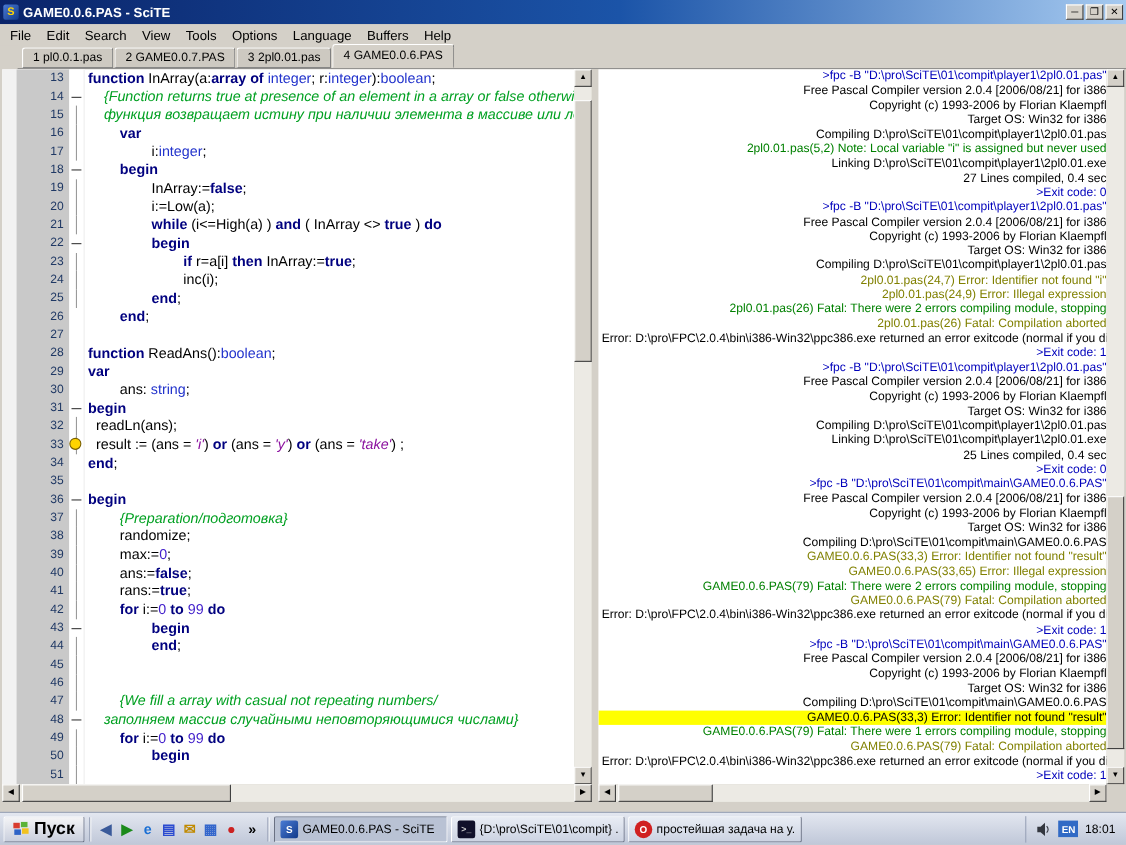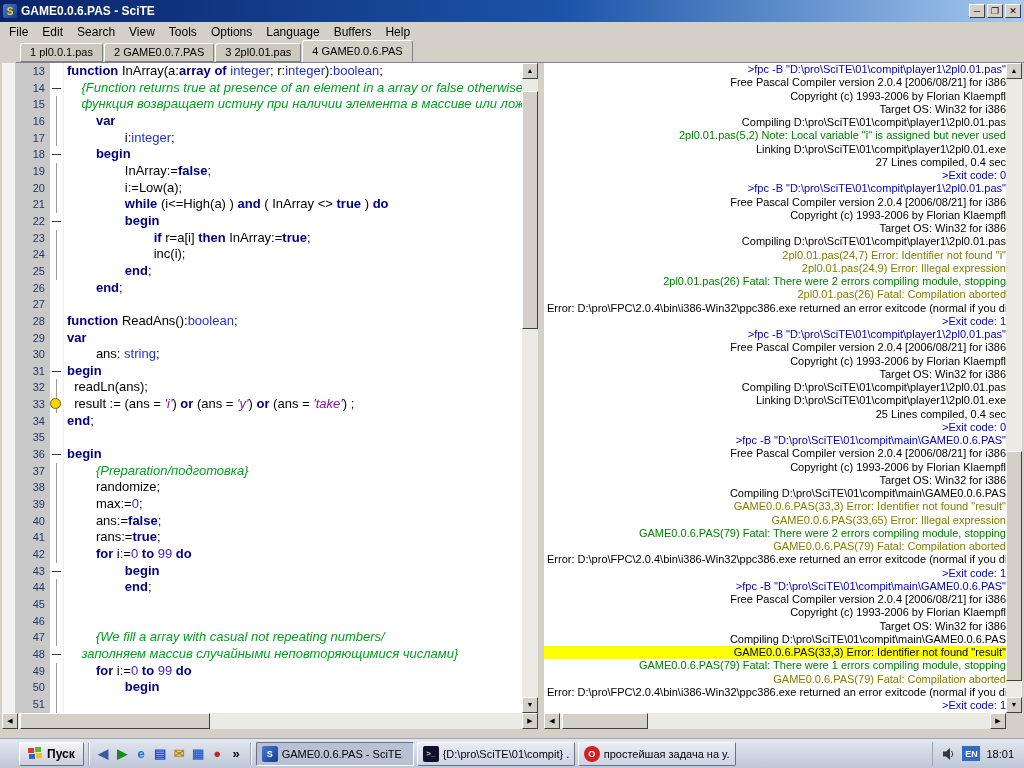--- a/index.html
+++ b/index.html
@@ -32,21 +32,21 @@
   .tab { height:19px; padding:2px 9px 0; font-size:11px; background:#cdc9c1;
     border:1px solid; border-color:#fff #808080 #808080 #fff;
     border-radius:3px 3px 0 0; margin-right:1px; }
   .tab.active { height:22px; background:#d4d0c8; border-bottom:1px solid #d4d0c8; padding-top:4px; }
 
   
   .main { position:absolute; top:63px; left:0; width:1024px; height:650px; background:#d4d0c8; }
   .editor-pane { position:absolute; left:2px; top:0; width:520px; height:650px;
     background:#fff; display:flex; overflow:hidden; }
   .m-blank { width:13px; background:#f2f2f2; }
-  .m-nums  { width:35px; background:#c9c9c9; }
+  .m-nums  { width:48px; background:#c9c9c9; }
   .m-fold  { width:14px; background:#fff; border-right:1px solid #eee; }
   .code { flex:1; padding-left:3px; overflow:hidden; }
   .ln { height:16.67px; line-height:16.67px; text-align:right; padding-right:5px;
     font-size:11px; color:#1f3864; }
   .fold-cell { position:relative; height:16.67px; }
   .fold-cell.line::before { content:""; position:absolute; left:6px; top:0; bottom:0;
     width:1px; background:#9a9a9a; }
   .fold-cell.dash::before { content:""; position:absolute; left:2px; top:8px;
     width:9px; height:1px; background:#3a3a3a; }
   .marker { position:absolute; left:0; top:2px; width:11px; height:11px;
@@ -78,21 +78,21 @@
   .sb-thumb { position:absolute; background:#d4d0c8; border:1px solid;
     border-color:#fff #404040 #404040 #fff; }
   .corner { position:absolute; left:1006px; top:713px; width:18px; height:16px; background:#d4d0c8; }
 
   
   .taskbar { position:absolute; left:0; bottom:0; width:1024px; height:30px;
     background:linear-gradient(#e3e7f0,#bfc7d8); border-top:1px solid #9aa3b8;
     display:flex; align-items:center; gap:4px; padding:0 3px; }
   .start { height:24px; display:flex; align-items:center; gap:4px; padding:0 8px;
     background:linear-gradient(#f4f4f6,#c9cfdd); border:1px solid;
-    border-color:#fff #6a7183 #6a7183 #fff; border-radius:2px; font-weight:bold; font-size:12px;margin-left:16px; }
+    border-color:#fff #6a7183 #6a7183 #fff; border-radius:2px; font-weight:bold; font-size:16px; }
   .sep { width:2px; height:22px; border-left:1px solid #9aa3b8; border-right:1px solid #fff; }
   .qlaunch { display:flex; align-items:center; }
   .ql-icon { width:19px; height:20px; display:flex; align-items:center; justify-content:center;
     font-size:13px; font-weight:bold; }
   .tasks { display:flex; gap:3px; }
   .task-btn { width:158px; height:24px; display:flex; align-items:center; gap:4px; padding:0 5px;
     background:linear-gradient(#e8ecf4,#ccd3e2); border:1px solid;
     border-color:#fff #6a7183 #6a7183 #fff; border-radius:2px; font-size:11px;
     overflow:hidden; white-space:nowrap; }
   .task-btn.active { background:#b9c2d4; border-color:#6a7183 #fff #fff #6a7183; }

